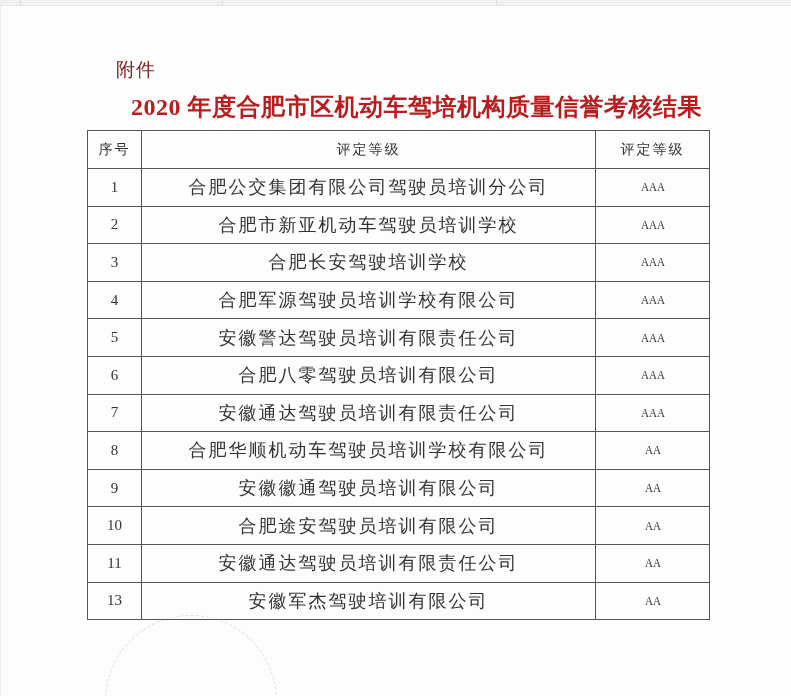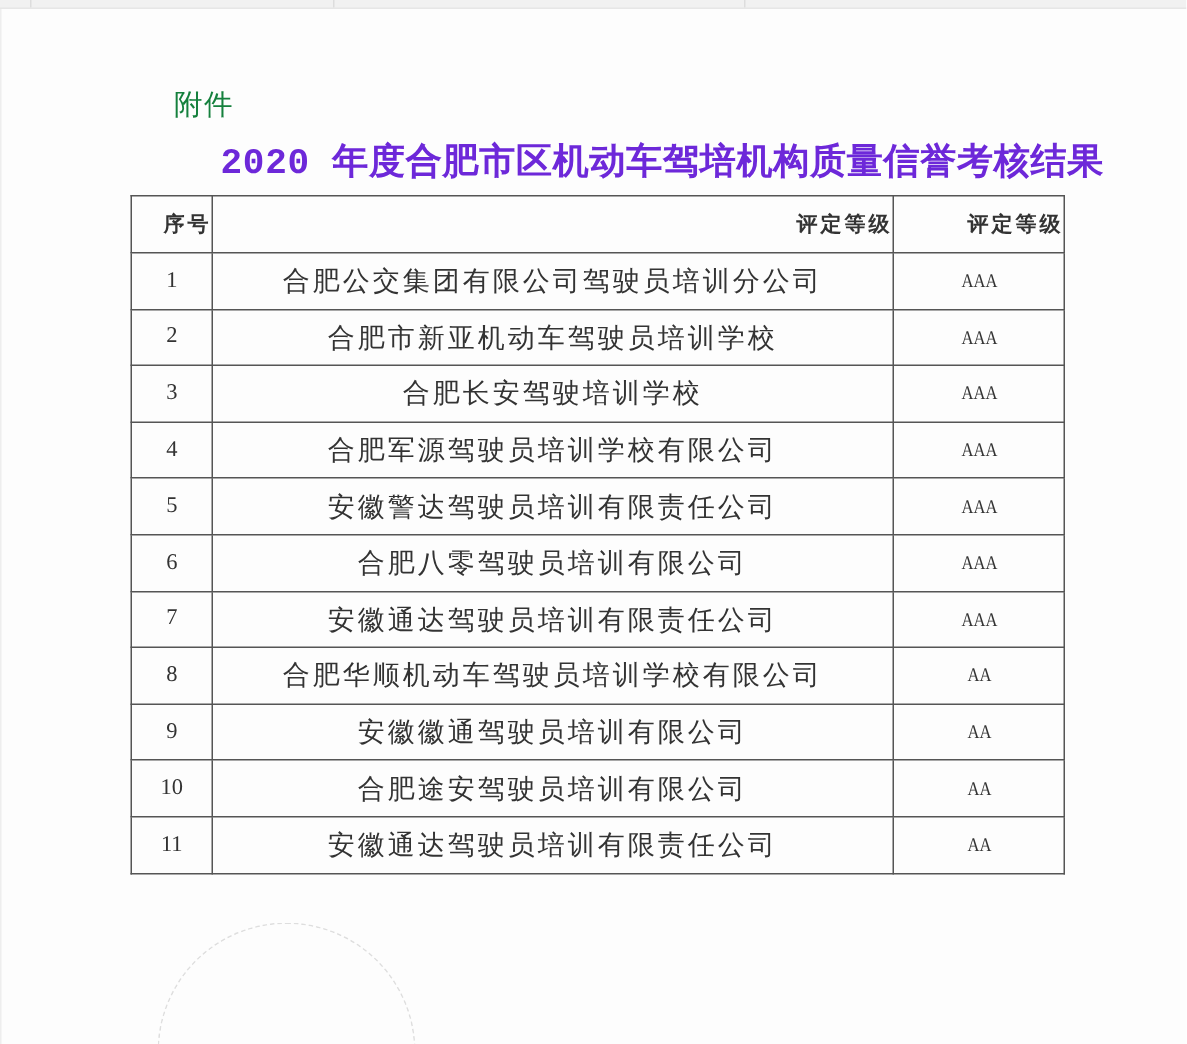--- a/index.html
+++ b/index.html
@@ -33,31 +33,31 @@
       width: 791px; height: 690px;
       background: #fdfdfd;
       border-left: 1px solid #eeeeee;
     }
     .attachment-label {
       position: absolute;
       left: 116px;
       top: 57px;
       font-family: "DejaVu Sans", "Liberation Sans", sans-serif;
       font-size: 19px;
-      color: #15803d;
+      color: #7f1d1d;
       letter-spacing: 1px;
     }
     .doc-title {
       position: absolute;
-      left: 147px;
+      left: 131px;
       top: 91px;
-      font-family: Liberation Mono, monospace;
+      font-family: Liberation Serif, serif;
       font-weight: bold;
       font-size: 24px;
-      color: #6d28d9;
+      color: #b91c1c;
       letter-spacing: 0.5px;
       white-space: nowrap;
     }
     table.results {
       position: absolute;
       left: 87px;
       top: 130px;
       width: 622px;
       border-collapse: collapse;
       table-layout: fixed;
@@ -69,24 +69,23 @@
     table.results td {
       border: 1px solid #555555;
       text-align: center;
       vertical-align: middle;
       padding: 0;
       color: #333333;
     }
     table.results th {
       height: 37px;
       font-family: "DejaVu Sans", "Liberation Sans", sans-serif;
-      font-weight: bold;
+      font-weight: normal;
       font-size: 14px;
       letter-spacing: 2px;
-      text-align: right;
     }
     table.results td {
       height: 36.6px;
     }
     td.idx {
       font-family: "Liberation Serif", "DejaVu Serif", serif;
       font-size: 15px;
     }
     td.name {
       font-family: "DejaVu Sans", "Liberation Sans", sans-serif;
@@ -189,14 +188,19 @@
     <tr>
       <td class="idx">10</td>
       <td class="name">合肥途安驾驶员培训有限公司</td>
       <td class="grade">AA</td>
     </tr>
     <tr>
       <td class="idx">11</td>
       <td class="name">安徽通达驾驶员培训有限责任公司</td>
       <td class="grade">AA</td>
     </tr>
+    <tr>
+      <td class="idx">13</td>
+      <td class="name">安徽军杰驾驶培训有限公司</td>
+      <td class="grade">AA</td>
+    </tr>
   </tbody>
 </table>
 
 </body></html>

